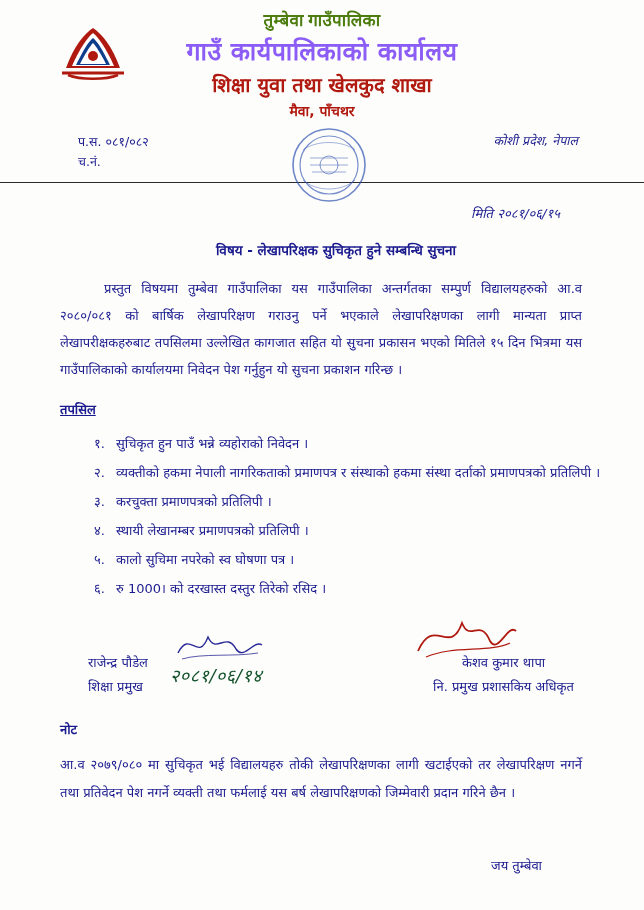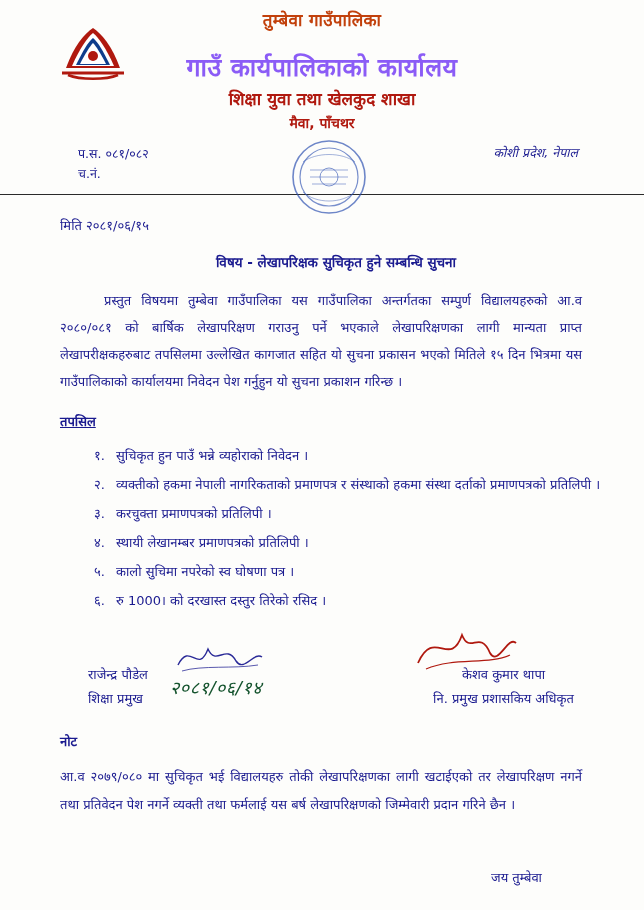--- a/index.html
+++ b/index.html
@@ -29,36 +29,37 @@
     text-align: center;
   }
   .emblem {
     position: absolute;
     left: 60px;
     top: 18px;
     width: 66px;
     height: 62px;
   }
   .hdr-line1 {
-    color: #c2410c;
+    color: #4d7c0f;
     font-size: 17px;
     font-weight: bold;
     letter-spacing: 0.3px;
-    margin-bottom: 18px;
+    margin-bottom: 2px;
+    font-family: Liberation Serif, serif;
   }
   .hdr-line2 {
     color: #8b5cf6;
     font-size: 25px;
     font-weight: bold;
     letter-spacing: 0.4px;
     margin-bottom: 4px;
   }
   .hdr-line3 {
     color: #b0190f;
-    font-size: 17px;
+    font-size: 20px;
     font-weight: bold;
     margin-bottom: 3px;
   }
   .hdr-line4 {
     color: #b0190f;
     font-size: 14px;
     font-weight: bold;
     margin-bottom: 6px;
   }
 
@@ -98,22 +99,24 @@
     width: 100%;
   }
 
   
   .body-wrap {
     padding: 10px 62px 0 60px;
     font-size: 13px;
     line-height: 26px;
   }
   .date-line {
+    text-align: right;
     margin: 8px 22px 10px 0;
     font-size: 13px;
+    font-style: italic;
   }
   .subject {
     text-align: center;
     font-weight: bold;
     font-size: 13.5px;
     margin-bottom: 12px;
     padding-left: 30px;
   }
   .para {
     text-align: justify;

